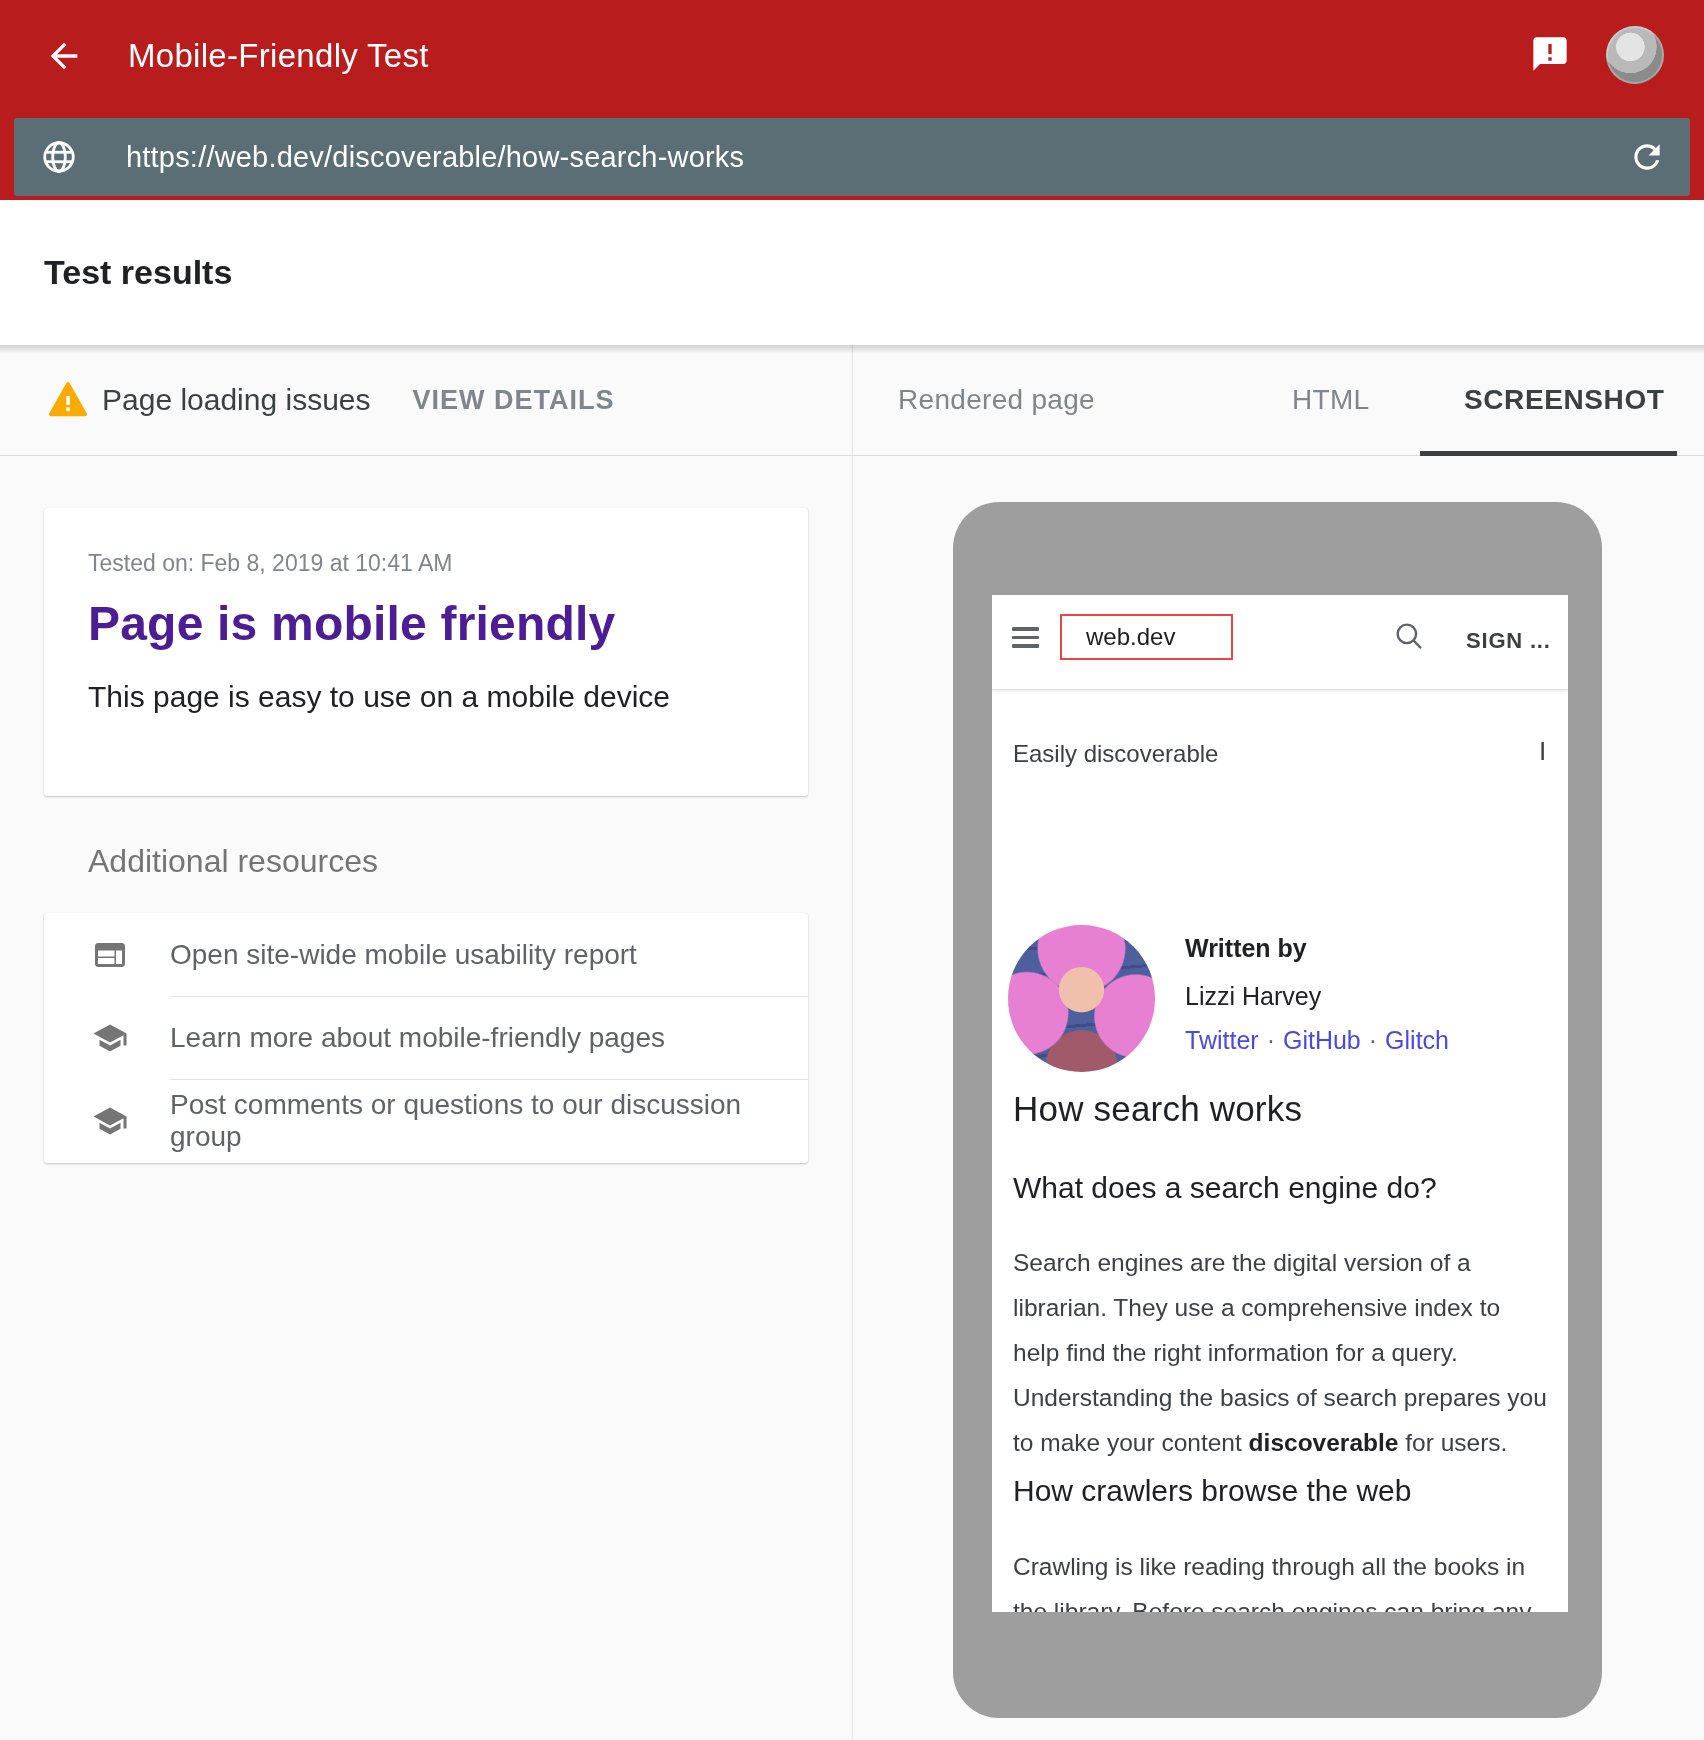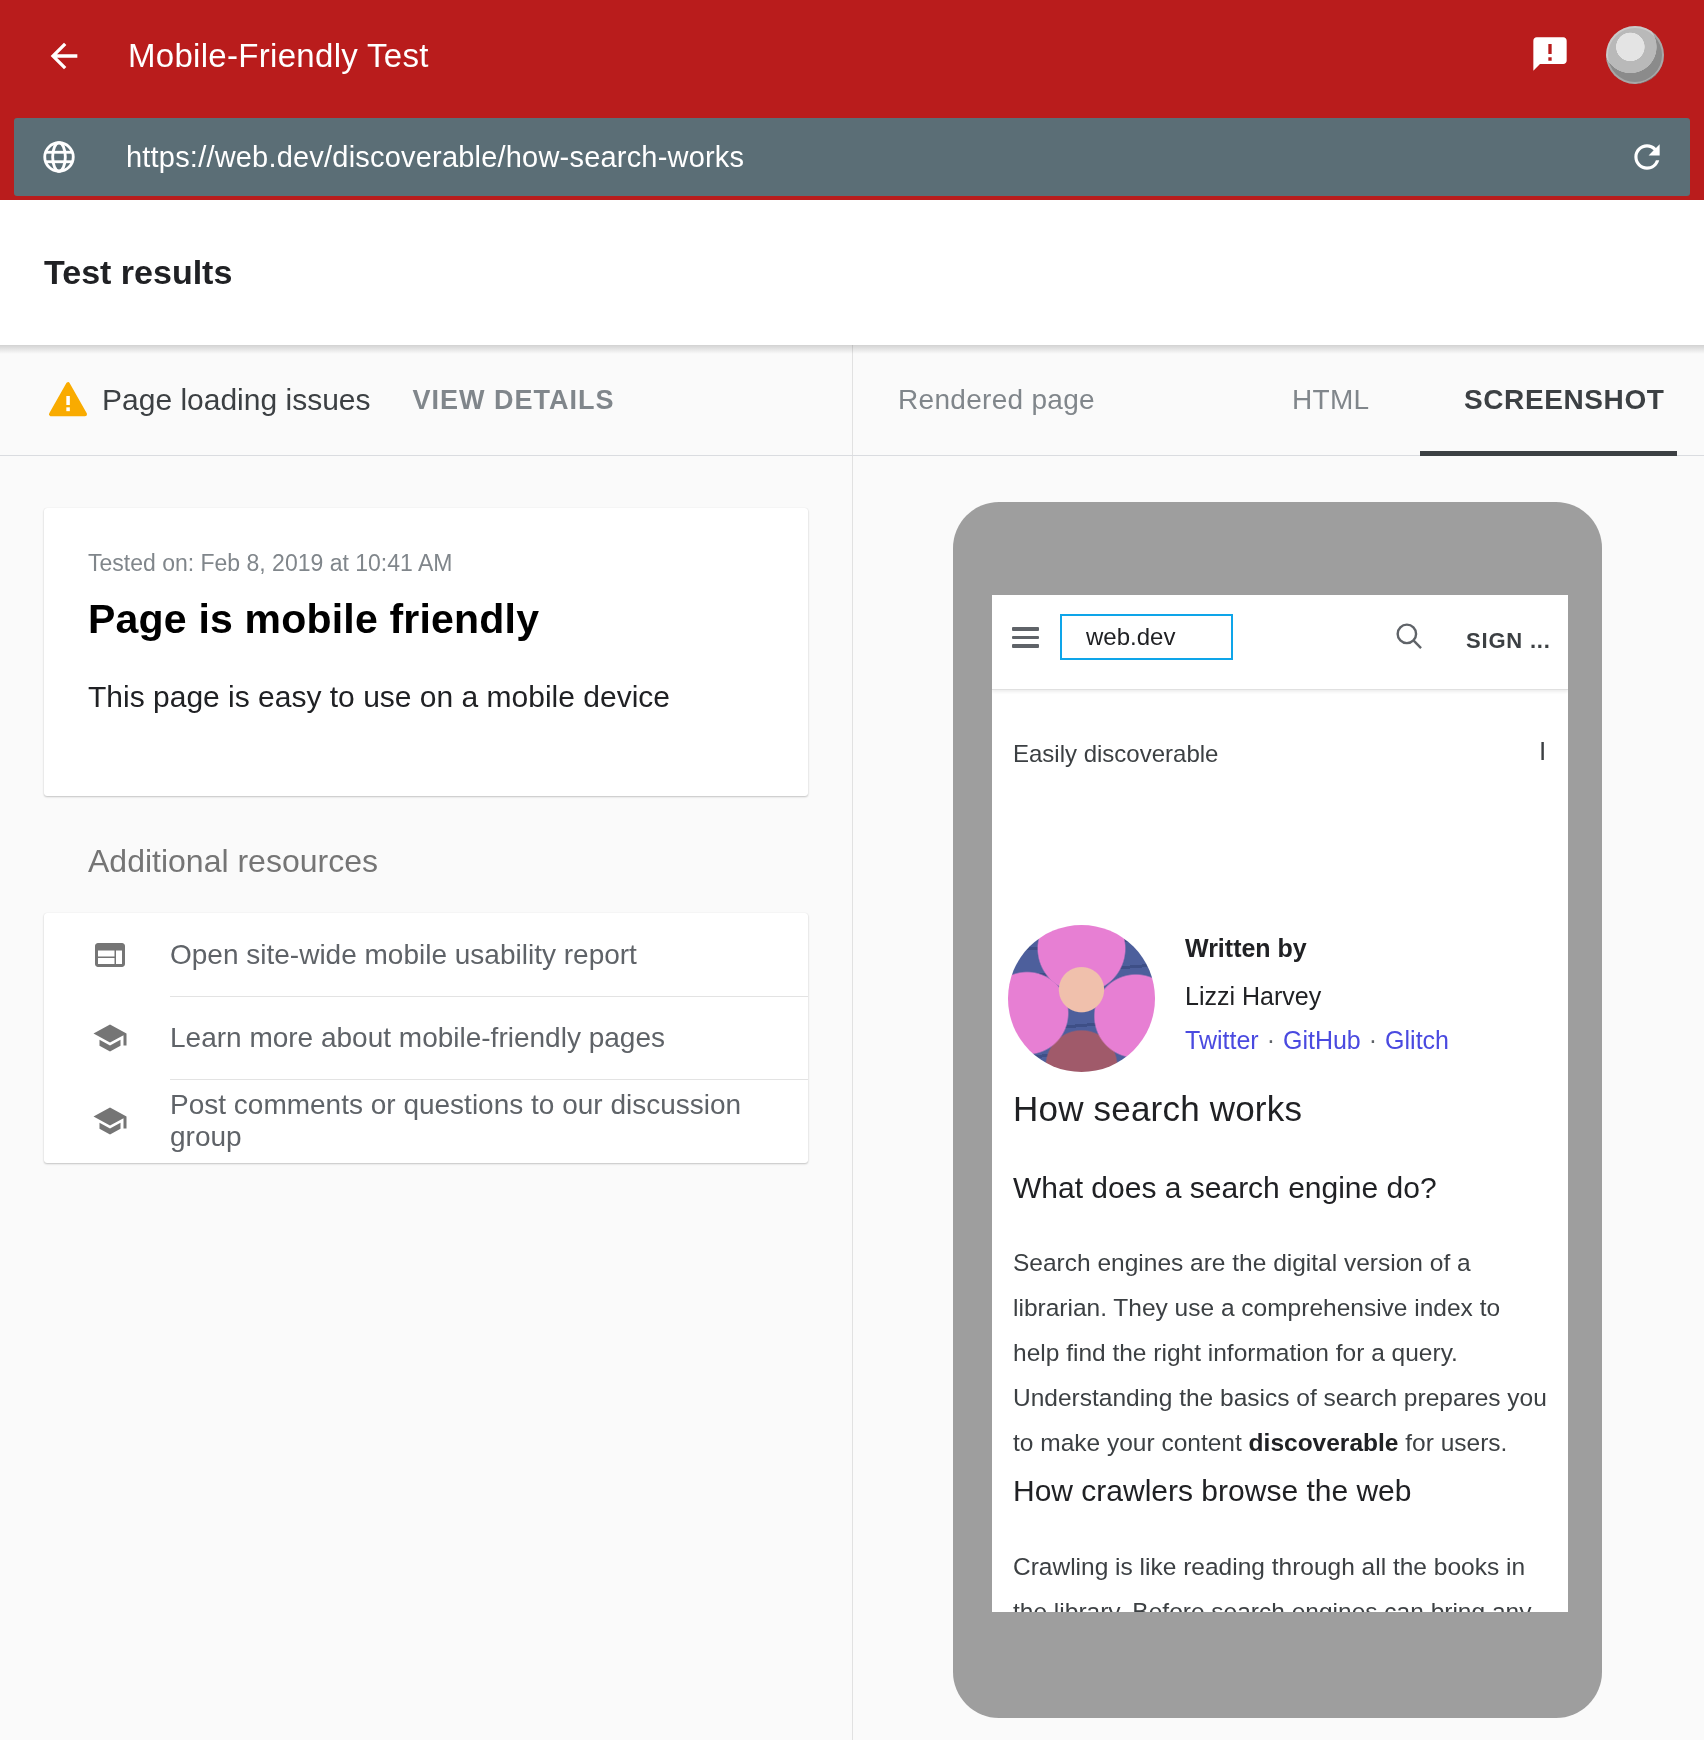--- a/index.html
+++ b/index.html
@@ -47,40 +47,40 @@
   .tab { position:absolute; top:0; height:110px; line-height:110px; font-size:28px; color:#80868b; cursor:pointer; letter-spacing:.3px; }
   .tab-rendered { left:898px; }
   .tab-html { left:1292px; }
   .tab-screenshot { left:1464px; color:#3c4043; font-weight:bold; letter-spacing:.6px; }
   .tab-underline { position:absolute; top:106px; left:1420px; width:257px; height:5px; background:#3c4043; }
 
   
   .result-card { position:absolute; left:44px; top:163px; width:764px; height:288px; background:#fff;
     border-radius:3px; box-shadow:0 1px 2px rgba(0,0,0,.22), 0 0 1px rgba(0,0,0,.1); }
   .tested-on { position:absolute; left:44px; top:42px; font-size:23px; color:#80868b; }
-  .verdict { position:absolute; left:44px; top:88px; font-size:41px; font-weight:bold; color:#000000; letter-spacing:.2px; }
+  .verdict { position:absolute; left:44px; top:88px; font-size:48px; font-weight:bold; color:#4c1d95; letter-spacing:.2px; }
   .verdict-sub { position:absolute; left:44px; top:172px; font-size:30px; color:#202124; }
 
   .res-heading { position:absolute; left:88px; top:498px; font-size:32px; color:#757575; }
   .res-card { position:absolute; left:44px; top:568px; width:764px; height:250px; background:#fff;
     border-radius:3px; box-shadow:0 1px 2px rgba(0,0,0,.22), 0 0 1px rgba(0,0,0,.1); }
   .res-row { position:relative; height:83px; display:flex; align-items:center; padding-left:48px; cursor:pointer; }
   .res-row + .res-row::before { content:""; position:absolute; top:0; left:126px; right:0; height:1px; background:#e3e3e3; }
   .res-icon { width:36px; height:36px; flex:0 0 auto; }
   .res-label { margin-left:42px; font-size:28px; color:#5f6368; }
 
   
   .phone { position:absolute; left:953px; top:157px; width:649px; height:1216px; background:#9e9e9e; border-radius:46px; }
   .screen { position:absolute; left:39px; top:93px; width:576px; height:1017px; background:#fff; overflow:hidden; }
 
   .m-nav { position:absolute; top:0; left:0; right:0; height:95px; background:#fff;
     border-bottom:1px solid #e0e0e0; box-shadow:0 2px 3px rgba(0,0,0,.07); }
   .m-menu { position:absolute; left:20px; top:32px; width:27px; height:21px; cursor:pointer; }
   .m-menu i { display:block; height:3.5px; background:#5f6368; border-radius:1px; margin-bottom:5px; }
-  .m-input { position:absolute; left:68px; top:19px; width:173px; height:46px; border:2px solid #0ea5e9;
+  .m-input { position:absolute; left:68px; top:19px; width:173px; height:46px; border:2px solid #ef4444;
     display:flex; align-items:center; padding-left:24px; font-size:24px; color:#202124; background:#fff; }
   .m-search { position:absolute; left:400px; top:24px; width:34px; height:34px; cursor:pointer; }
   .m-signin { position:absolute; left:474px; top:33px; font-size:22px; color:#3c4043; letter-spacing:.8px; font-weight:bold; cursor:pointer; }
 
   .m-breadcrumb { position:absolute; left:21px; top:145px; font-size:24px; color:#3c4043; }
   .m-breadcrumb-right { position:absolute; left:547px; top:141px; font-size:26px; color:#3c4043; }
 
   .m-avatar { position:absolute; left:16px; top:330px; width:147px; height:147px; border-radius:50%;
     background-image:
       radial-gradient(circle at 50% 44%, #f0c0ac 0 20%, rgba(0,0,0,0) 21%),

